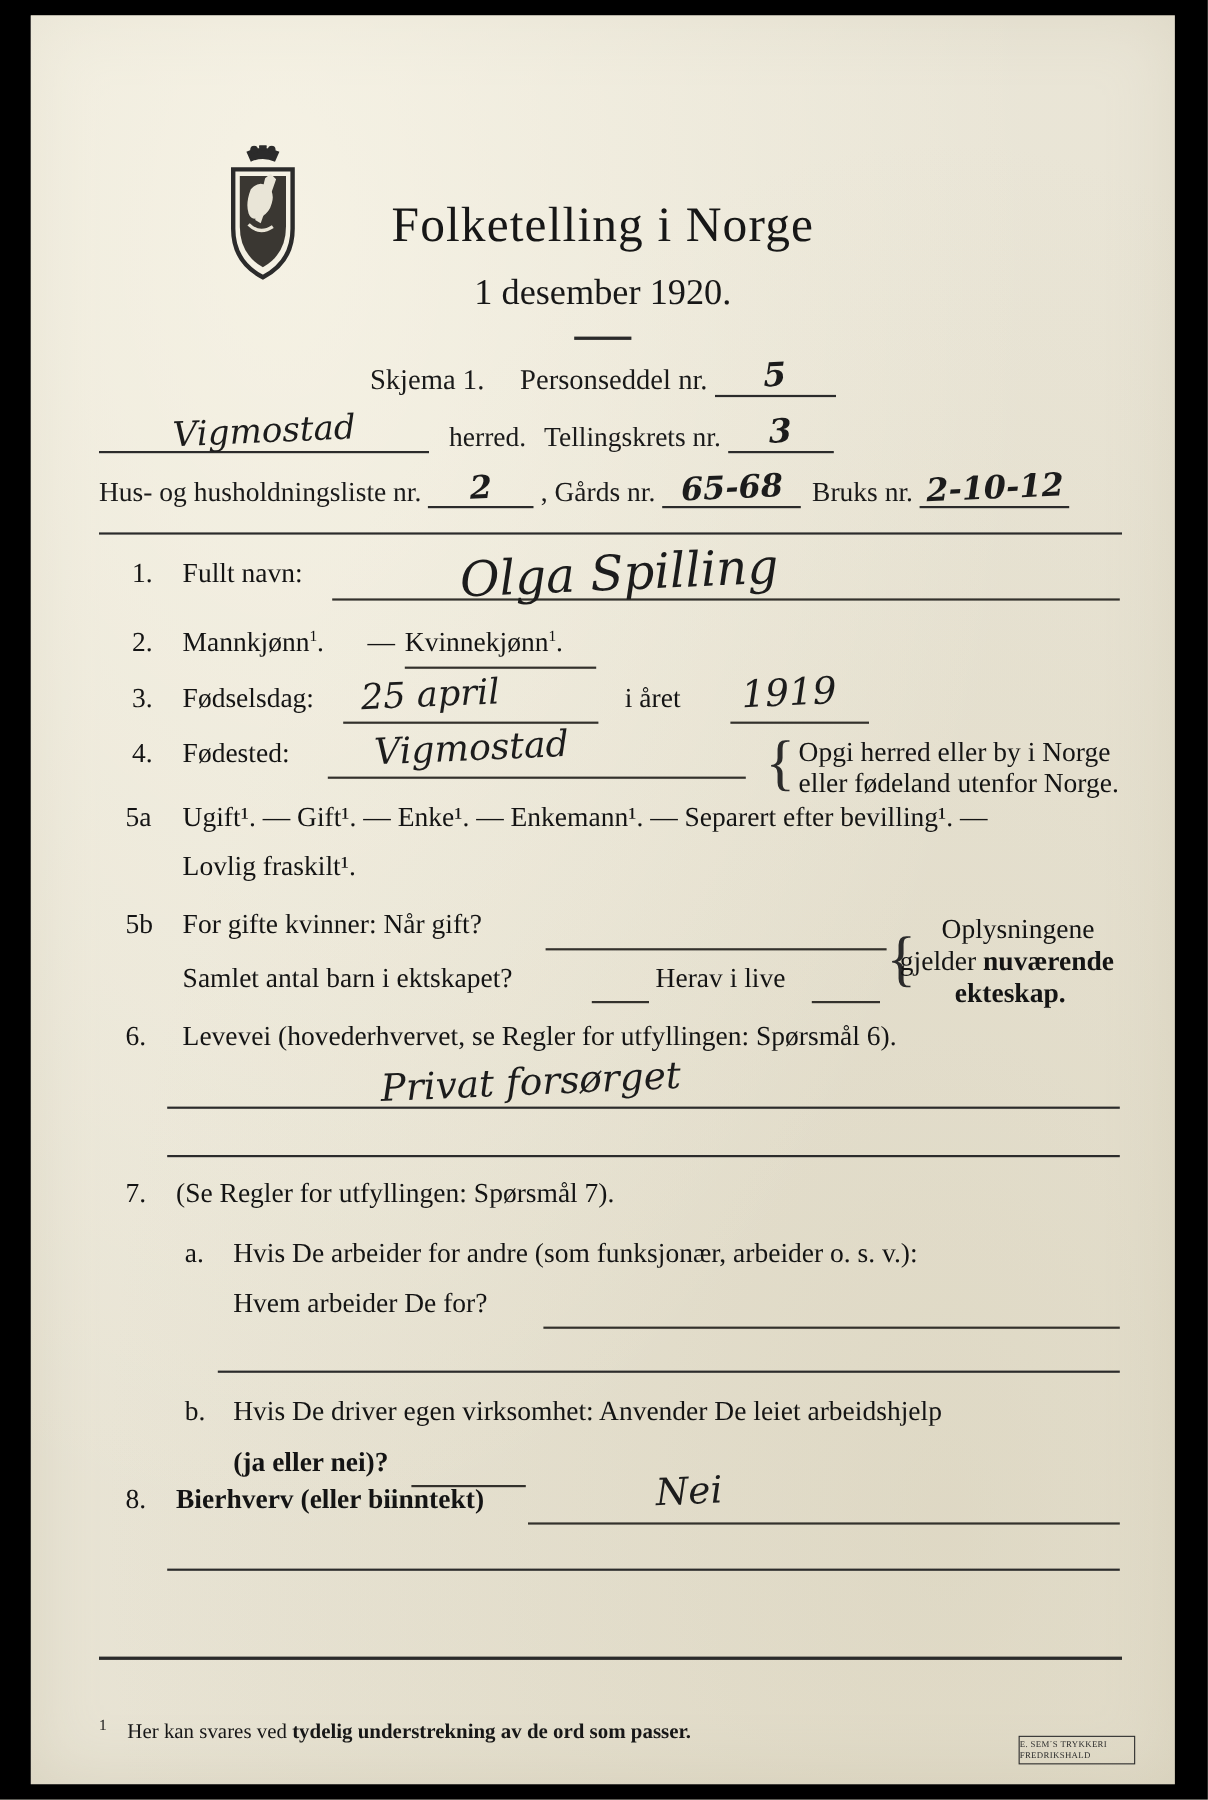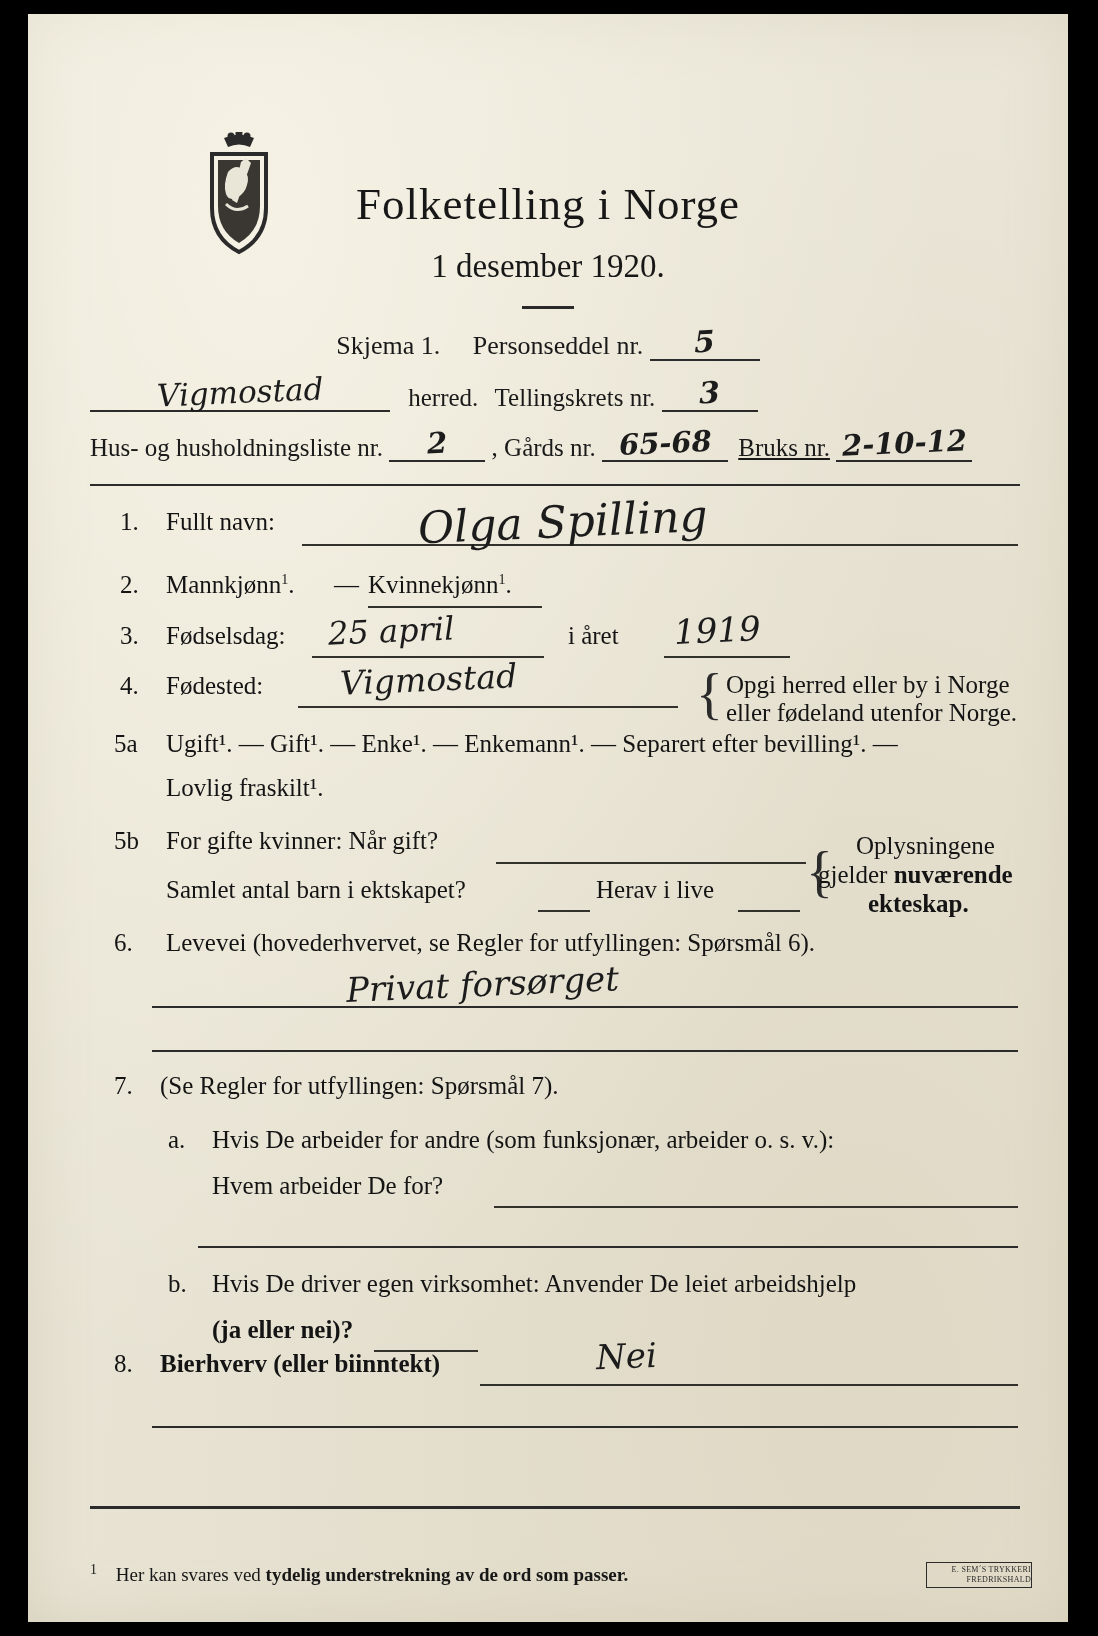--- a/index.html
+++ b/index.html
@@ -68,22 +68,22 @@
   .qnum{position:absolute;font-size:25px;color:#141414;}
 
   .brace{
     position:absolute;font-size:56px;line-height:36px;color:#2b2b2b;
     font-family:"Liberation Serif",serif;
   }
   .small{font-size:25px;}
   .sup{font-size:14px;vertical-align:super;}
 
   .stamp{
-    position:absolute;right:36px;bottom:34px;width:106px;height:26px;
-    border:1.5px solid #2c2c2c;font-size:8px;text-align:right;
+    position:absolute;right:36px;bottom:18px;width:106px;height:26px;
+    border:1.5px solid #2c2c2c;font-size:8px;text-align:left;
     color:#2c2c2c;line-height:1.25;padding-top:2px;box-sizing:border-box;
     letter-spacing:.3px;
   }
   .footnote{
     position:absolute;left:62px;bottom:36px;font-size:19px;color:#171717;
   }
   .footnote .fn-mark{font-size:14px;vertical-align:super;margin-right:14px;}
   .bold{font-weight:bold;}
 </style>
 </head>
@@ -132,21 +132,21 @@
 
   <div class="r-hus ink">
     <span>Hus- og husholdningsliste nr.</span>
     <span class="fieldline" style="width:96px;text-align:center;">
       <span class="hand b" style="font-size:29px;">2</span>
     </span>
     <span>, Gårds nr.</span>
     <span class="fieldline" style="width:126px;text-align:center;">
       <span class="hand b" style="font-size:29px;">65-68</span>
     </span>
-    <span style="margin-left:4px;text-decoration:underline;">Bruks nr.</span>
+    <span style="margin-left:4px;">Bruks nr.</span>
     <span class="fieldline" style="width:136px;text-align:center;">
       <span class="hand b" style="font-size:29px;">2-10-12</span>
     </span>
   </div>
 
   <div class="hline" style="left:62px;top:470px;width:930px;"></div>
 
   <div class="qnum" style="left:92px;top:494px;">1.</div>
   <div class="q" style="left:138px;top:494px;">Fullt navn:</div>
   <div class="hline thin" style="left:274px;top:530px;width:716px;"></div>

